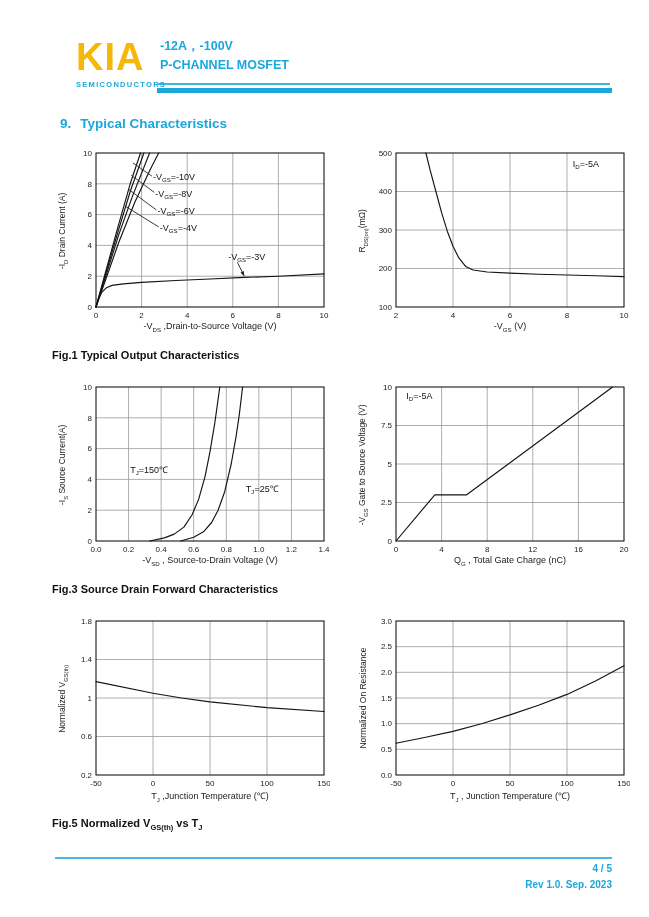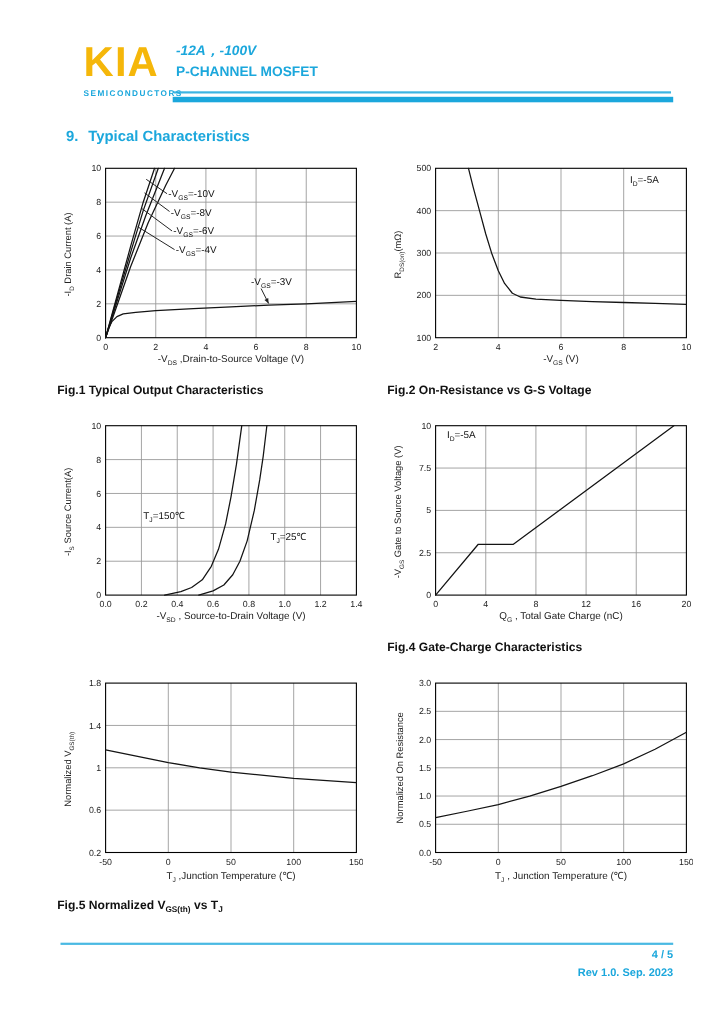--- a/index.html
+++ b/index.html
@@ -3,21 +3,21 @@
 <meta charset="utf-8">
 <style>
   html,body{margin:0;padding:0;background:#fff;}
   .page{position:relative;width:649px;height:917px;background:#fff;overflow:hidden;
         font-family:"Liberation Sans",sans-serif;color:#111;}
   
   .logo{position:absolute;left:57px;top:38px;width:110px;margin-left:19px;}
   .logo-kia{font-size:38px;font-weight:800;color:var(--logo);line-height:1;letter-spacing:1px;}
   .logo-sub{font-size:7.5px;font-weight:bold;color:var(--accent);letter-spacing:1.3px;margin-top:4px;}
   .head-mid{position:absolute;left:160px;top:38px;}
-  .head-rating{font-size:12.5px;font-weight:bold;color:var(--accent);font-style:italic;}
+  .head-rating{font-size:12.5px;font-weight:bold;color:var(--accent);}
   .head-type{font-size:12.5px;font-weight:bold;color:var(--accent);margin-top:3px;text-align:center;}
   .part-number{position:absolute;top:36px;right:38px;font-size:29px;font-weight:500;color:var(--accent);}
   .rule-thin{position:absolute;left:158px;top:83px;width:452px;height:1.5px;background:var(--accent);opacity:.85;}
   .rule-thick{position:absolute;left:157px;top:88px;width:455px;height:5px;background:var(--accent);}
   
   .section{position:absolute;left:60px;top:116px;margin:0;font-size:13.5px;font-weight:bold;color:var(--accent);text-align:right;}
   .section .num{margin-right:9px;}
   
   .grid{position:absolute;left:52px;top:147px;display:grid;grid-template-columns:278px 278px;
         column-gap:22px;row-gap:20px;}
@@ -125,21 +125,20 @@
             <text x="40" y="124.3" text-anchor="end" font-size="8" fill="#222">200</text>
             <text x="40" y="85.8" text-anchor="end" font-size="8" fill="#222">300</text>
             <text x="40" y="47.3" text-anchor="end" font-size="8" fill="#222">400</text>
             <text x="40" y="8.8" text-anchor="end" font-size="8" fill="#222">500</text>
             <polyline points="73.9,6.0 78.2,23.3 83.9,44.5 89.6,65.7 95.3,84.2 101.0,99.2 106.7,110.7 113.8,119.6 121.0,123.0 135.2,125.0 158.0,126.1 186.5,127.3 215.0,128.0 243.5,128.8 272.0,129.6" fill="none" stroke="#141414" stroke-width="1.15" stroke-linejoin="round" stroke-linecap="round"></polyline>
           </svg>
           <div class="ylabel">R<sub>DS(on)</sub>(mΩ)</div>
           <div class="xlabel">-V<sub>GS</sub> (V)</div>
           <div class="anno" style="left: 220.7px; top: 18.32px;">I<sub>D</sub>=-5A</div>
         </div>
-      <figcaption class="caption">Fig.2 On-Resistance vs G-S Voltage</figcaption>
     </figure>
     <figure class="fig">
       <div class="plotwrap">
           <svg width="278" height="196" viewBox="0 0 278 196">
             <line x1="76.57142857142858" y1="6" x2="76.57142857142858" y2="160" stroke="#999999" stroke-width="0.8"></line>
             <line x1="109.14285714285715" y1="6" x2="109.14285714285715" y2="160" stroke="#999999" stroke-width="0.8"></line>
             <line x1="141.71428571428572" y1="6" x2="141.71428571428572" y2="160" stroke="#999999" stroke-width="0.8"></line>
             <line x1="174.2857142857143" y1="6" x2="174.2857142857143" y2="160" stroke="#999999" stroke-width="0.8"></line>
             <line x1="206.85714285714286" y1="6" x2="206.85714285714286" y2="160" stroke="#999999" stroke-width="0.8"></line>
             <line x1="239.42857142857144" y1="6" x2="239.42857142857144" y2="160" stroke="#999999" stroke-width="0.8"></line>
@@ -163,20 +162,21 @@
             <text x="40" y="39.599999999999994" text-anchor="end" font-size="8" fill="#222">8</text>
             <text x="40" y="8.8" text-anchor="end" font-size="8" fill="#222">10</text>
             <polyline points="97.7,160.0 112.4,156.9 122.2,153.1 131.9,146.1 140.1,133.8 146.6,118.4 153.1,95.3 158.0,70.7 162.9,41.4 167.8,6.0" fill="none" stroke="#141414" stroke-width="1.15" stroke-linejoin="round" stroke-linecap="round"></polyline>
             <polyline points="128.7,160.0 141.7,156.2 151.5,150.8 159.6,141.5 166.1,129.2 172.7,110.7 179.2,83.0 184.1,55.3 187.3,33.7 190.6,6.0" fill="none" stroke="#141414" stroke-width="1.15" stroke-linejoin="round" stroke-linecap="round"></polyline>
           </svg>
           <div class="ylabel">-I<sub>S</sub> Source Current(A)</div>
           <div class="xlabel">-V<sub>SD</sub> , Source-to-Drain Voltage (V)</div>
           <div class="anno" style="left: 78.2px; top: 89.93px;">T<sub>J</sub>=150℃</div>
           <div class="anno" style="left: 193.829px; top: 109.18px;">T<sub>J</sub>=25℃</div>
         </div>
+      <figcaption class="caption">Fig.3 Source Drain Forward Characteristics</figcaption>
     </figure>
     <figure class="fig">
       <div class="plotwrap">
           <svg width="278" height="196" viewBox="0 0 278 196">
             <line x1="89.6" y1="6" x2="89.6" y2="160" stroke="#999999" stroke-width="0.8"></line>
             <line x1="135.2" y1="6" x2="135.2" y2="160" stroke="#999999" stroke-width="0.8"></line>
             <line x1="180.79999999999998" y1="6" x2="180.79999999999998" y2="160" stroke="#999999" stroke-width="0.8"></line>
             <line x1="226.4" y1="6" x2="226.4" y2="160" stroke="#999999" stroke-width="0.8"></line>
             <line x1="44" y1="121.5" x2="272" y2="121.5" stroke="#999999" stroke-width="0.8"></line>
             <line x1="44" y1="83" x2="272" y2="83" stroke="#999999" stroke-width="0.8"></line>
@@ -192,21 +192,20 @@
             <text x="40" y="124.3" text-anchor="end" font-size="8" fill="#222">2.5</text>
             <text x="40" y="85.8" text-anchor="end" font-size="8" fill="#222">5</text>
             <text x="40" y="47.3" text-anchor="end" font-size="8" fill="#222">7.5</text>
             <text x="40" y="8.8" text-anchor="end" font-size="8" fill="#222">10</text>
             <polyline points="44.0,160.0 82.8,113.8 114.7,113.8 260.6,6.0" fill="none" stroke="#141414" stroke-width="1.15" stroke-linejoin="round" stroke-linecap="round"></polyline>
           </svg>
           <div class="ylabel">-V<sub>GS</sub>  Gate to Source Voltage (V)</div>
           <div class="xlabel">Q<sub>G</sub> , Total Gate Charge (nC)</div>
           <div class="anno" style="left: 54.26px; top: 16.01px;">I<sub>D</sub>=-5A</div>
         </div>
-      <figcaption class="caption">Fig.4 Gate-Charge Characteristics</figcaption>
     </figure>
     <figure class="fig">
       <div class="plotwrap">
           <svg width="278" height="196" viewBox="0 0 278 196">
             <line x1="101" y1="6" x2="101" y2="160" stroke="#999999" stroke-width="0.8"></line>
             <line x1="158" y1="6" x2="158" y2="160" stroke="#999999" stroke-width="0.8"></line>
             <line x1="215" y1="6" x2="215" y2="160" stroke="#999999" stroke-width="0.8"></line>
             <line x1="44" y1="121.5" x2="272" y2="121.5" stroke="#999999" stroke-width="0.8"></line>
             <line x1="44" y1="83" x2="272" y2="83" stroke="#999999" stroke-width="0.8"></line>
             <line x1="44" y1="44.500000000000014" x2="272" y2="44.500000000000014" stroke="#999999" stroke-width="0.8"></line>

